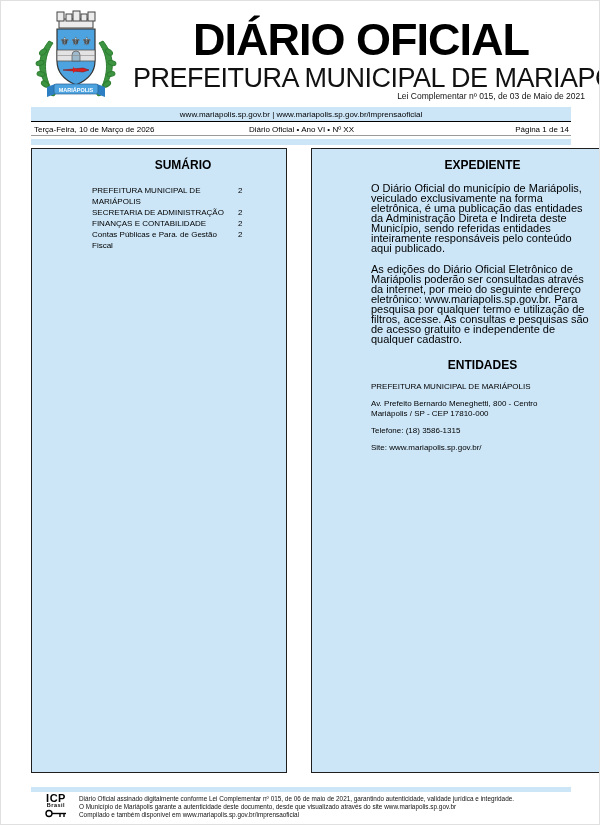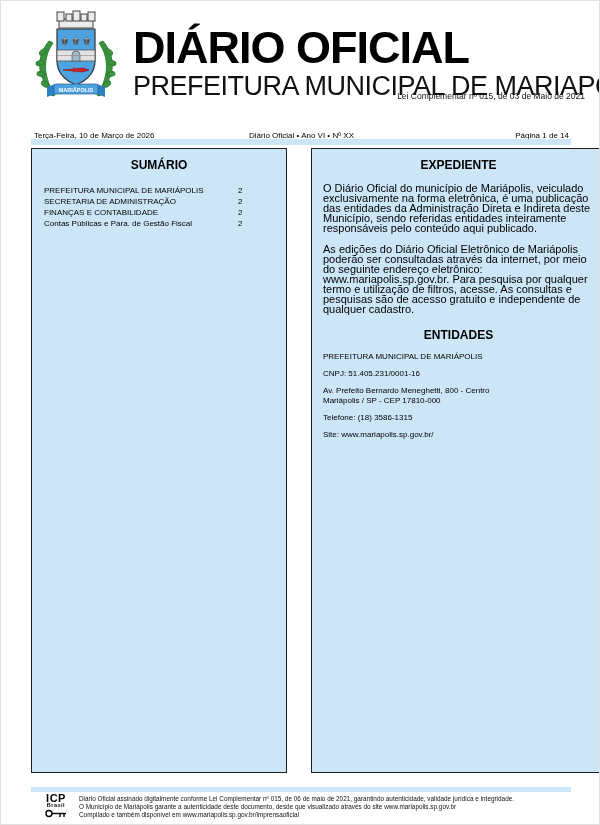--- a/index.html
+++ b/index.html
@@ -5,57 +5,57 @@
   * { margin:0; padding:0; box-sizing:border-box; }
   html,body { background:#fff; }
   body { font-family:"Liberation Sans", sans-serif; color:#000; }
   .page {
     position:relative; width:600px; height:825px; margin:0 auto;
     background:#fff; border:1px solid #e0e0e0; overflow:hidden;
   }
 
   
   .crest { position:absolute; left:32px; top:6px; width:86px; height:98px; }
-  .masthead { position:absolute; left:132px; top:24px; width:456px; }
+  .masthead { position:absolute; left:132px; top:16px; width:456px;text-align:center; }
   .masthead-title {
     font-size:45px; font-weight:bold; letter-spacing:-1px; line-height:46px;
     white-space:nowrap;
   }
   .masthead-sub {
     font-size:27px; letter-spacing:-0.5px; line-height:28px; margin-top:1px;
     white-space:nowrap; color:#111;
   }
   .law-ref {
     position:absolute; right:14px; top:90px; font-size:8.5px; color:#111;
   }
 
   
   .url-bar {
     position:absolute; left:30px; top:106px; width:540px; height:15px;
     background:var(--blue); border-bottom:1px solid #000;
     display:flex; align-items:center; justify-content:center;
     font-size:8px;
   }
   .info-bar {
-    position:absolute; left:30px; top:128px; width:540px; height:13px;
+    position:absolute; left:30px; top:122px; width:540px; height:13px;
     border-bottom:1px solid #9a9a9a;
     display:flex; align-items:center; font-size:8px;justify-content:center;
   }
   .info-date  { flex:1; text-align:left;  padding-left:3px; }
   .info-ed    { flex:1; text-align:center; white-space:nowrap; }
   .info-page  { flex:1; text-align:right; padding-right:2px; }
   .thin-blue-bar {
     position:absolute; left:30px; top:138px; width:540px; height:6px;
     background:var(--blue);
   }
 
   
   .box {
     position:absolute; top:147px; height:625px;
-    background:var(--blue); border:1.5px solid #1f1f1f;
+    background:var(--blue); border:1.5px solid #1f1f1f;padding-left:48px;
   }
   .box-left  { left:30px;  width:256px; }
   .box-right { left:310px; width:295px; }
   .box-title {
     text-align:center; font-weight:bold; font-size:12px; margin-top:9px;
   }
   .sum-list { margin-top:13px; padding:0 10px 0 12px; }
   .sum-item { display:flex; align-items:flex-start; font-size:8px; line-height:11px; }
   .sum-label { flex:1; padding-right:8px; }
   .sum-page  { width:38px; }
@@ -142,20 +142,23 @@
       <text x="43" y="84.5" font-size="5.5" font-weight="bold" fill="#fff" text-anchor="middle" font-family="Liberation Sans, sans-serif">MARIÁPOLIS</text>
     </g>
   </svg>
 
   <div class="masthead">
     <div class="masthead-title">DIÁRIO OFICIAL</div>
     <div class="masthead-sub">PREFEITURA MUNICIPAL DE MARIAPOLIS</div>
   </div>
   <div class="law-ref">Lei Complementar nº 015, de 03 de Maio de 2021</div>
 
+  <div class="url-bar">
+    <span>www.mariapolis.sp.gov.br | www.mariapolis.sp.gov.br/imprensaoficial</span>
+  </div>
 
   <div class="info-bar">
     <span class="info-date">Terça-Feira, 10 de Março de 2026</span>
     <span class="info-ed">Diário Oficial • Ano VI • Nº XX</span>
     <span class="info-page">Página 1 de 14</span>
   </div>
   <div class="thin-blue-bar"></div>
 
   <div class="box box-left">
     <div class="box-title">SUMÁRIO</div>
@@ -181,21 +184,20 @@
 
   <div class="box box-right">
     <div class="box-title">EXPEDIENTE</div>
     <div class="box-para">O Diário Oficial do município de Mariápolis, veiculado exclusivamente na forma eletrônica, é uma publicação das entidades da Administração Direta e Indireta deste Município, sendo referidas entidades inteiramente responsáveis pelo conteúdo aqui publicado.</div>
 
     <div class="box-para">As edições do Diário Oficial Eletrônico de Mariápolis poderão ser consultadas através da internet, por meio do seguinte endereço eletrônico: www.mariapolis.sp.gov.br. Para pesquisa por qualquer termo e utilização de filtros, acesse. As consultas e pesquisas são de acesso gratuito e independente de qualquer cadastro.</div>
 
     <div class="box-title entidades-title">ENTIDADES</div>
     <div class="ent-list">
       <div class="ent-line">PREFEITURA MUNICIPAL DE MARIÁPOLIS</div>
-      <div class="ent-line">CNPJ: 51.405.231/0001-16</div>
       <div class="ent-line" style="max-width:205px;">Av. Prefeito Bernardo Meneghetti, 800 - Centro Mariápolis / SP - CEP 17810-000</div>
       <div class="ent-line">Telefone: (18) 3586-1315</div>
       <div class="ent-line">Site: www.mariapolis.sp.gov.br/</div>
     </div>
   </div>
 
   <div class="footer-blue-bar"></div>
   <div class="icp-logo">
     <div class="icp-line1">ICP</div>
     <div class="icp-line2">Brasil</div>

